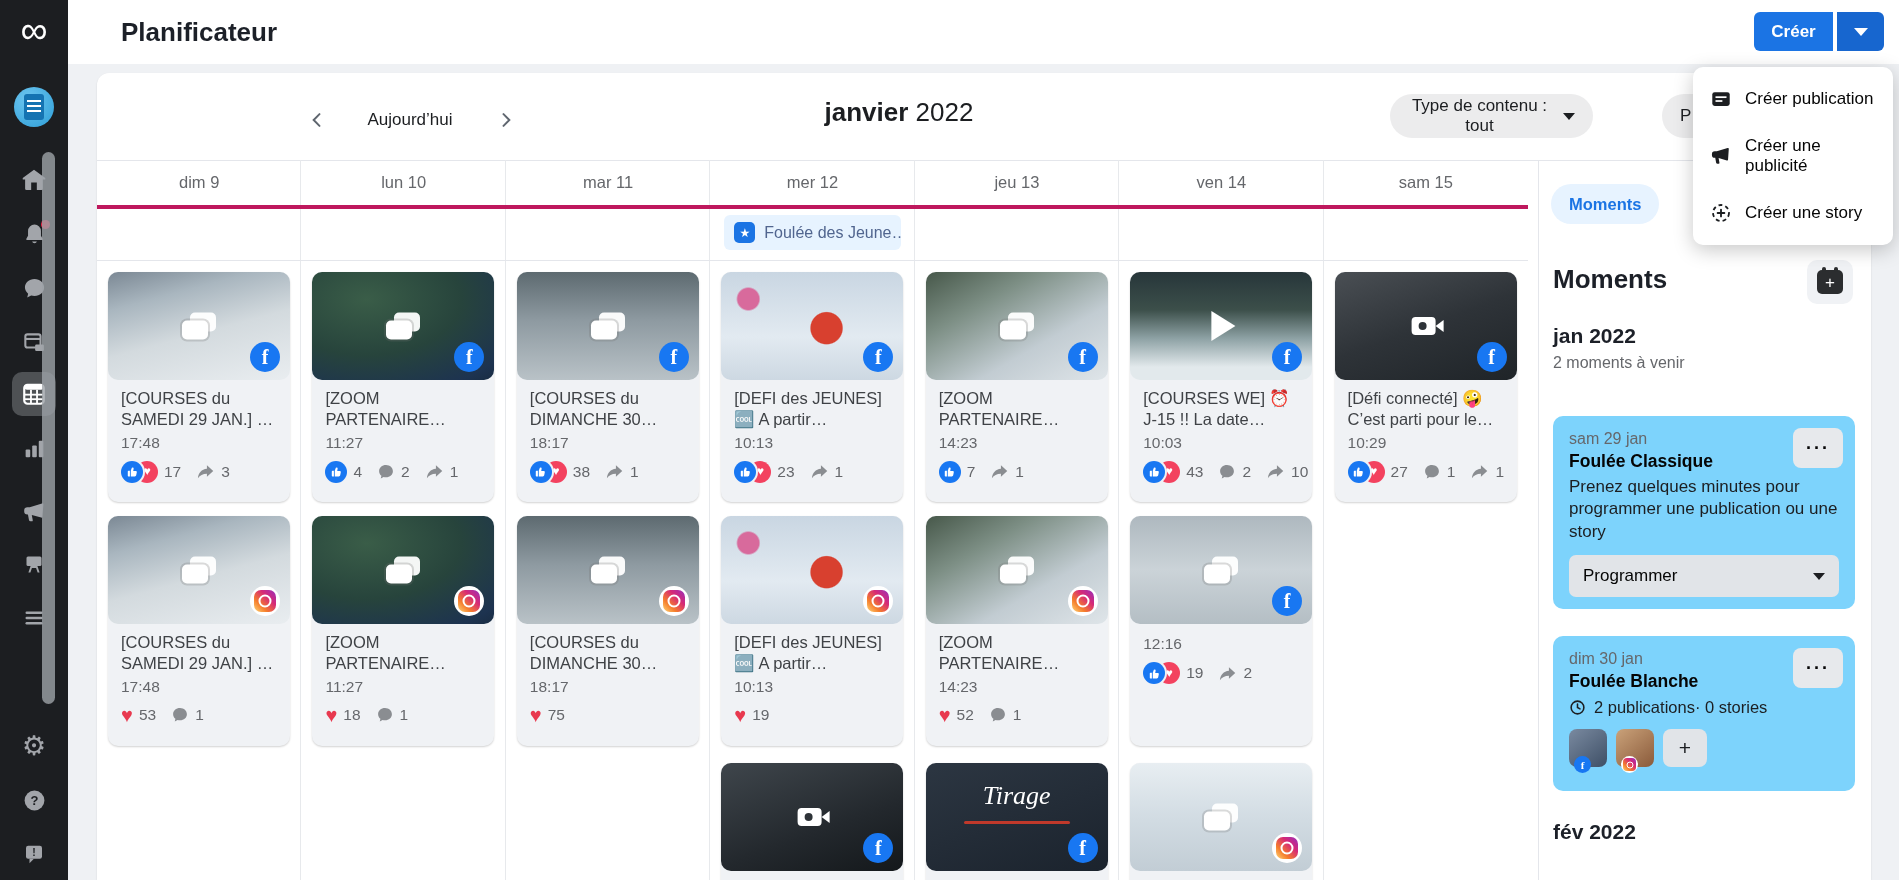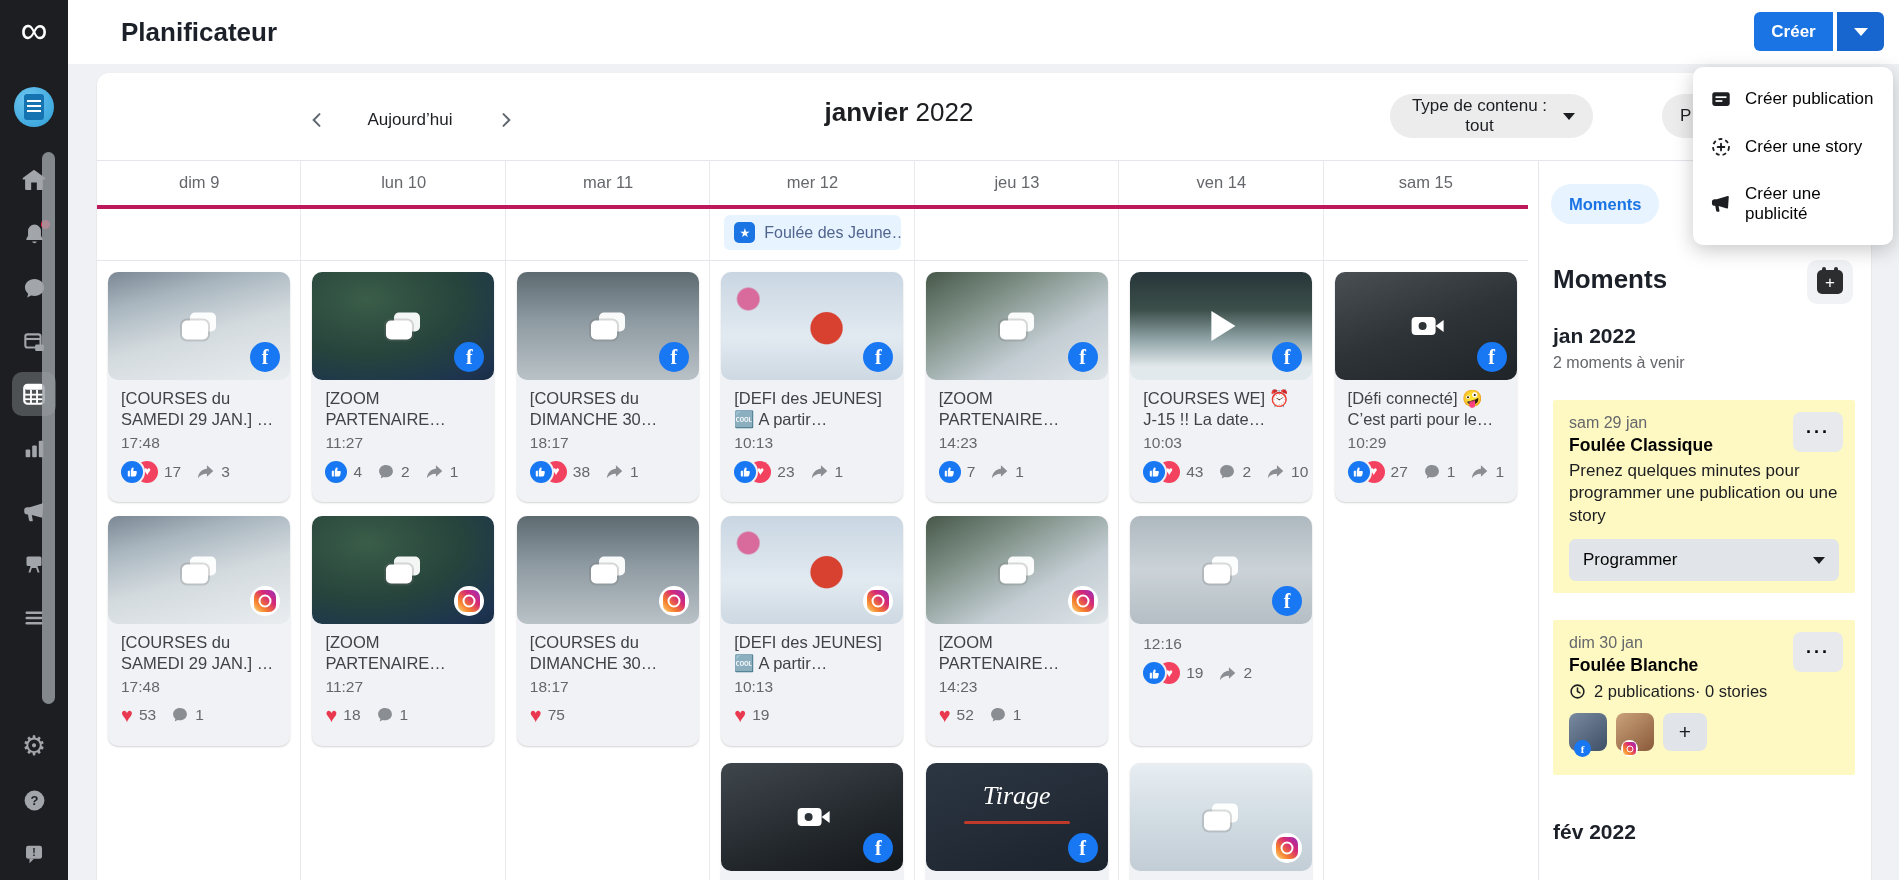--- a/index.html
+++ b/index.html
@@ -124,21 +124,21 @@
       color:#1b74e4;font-weight:700;font-size:16.5px;display:flex;align-items:center;border:none;}
   .mo-title{position:absolute;left:14px;top:104px;font-size:26px;font-weight:700;color:#1c2028;}
   .mo-add{position:absolute;left:268px;top:100px;width:46px;height:44px;border-radius:10px;background:#f0f2f5;border:none;
       display:flex;align-items:center;justify-content:center;}
   .cal-add-inner{width:26px;height:24px;background:#2b2d2f;border-radius:5px;position:relative;color:#fff;font-size:17px;
       display:flex;align-items:center;justify-content:center;line-height:1;}
   .cal-add-inner::before{content:"";position:absolute;top:-3px;left:5px;width:4px;height:5px;background:#2b2d2f;border-radius:2px;
       box-shadow:12px 0 0 #2b2d2f;}
   .mo-month{position:absolute;left:14px;font-size:21px;font-weight:700;color:#1c2028;}
   .mo-sub{position:absolute;left:14px;font-size:16px;color:#65676b;}
-  .mo-card{position:absolute;left:14px;width:302px;background:#fef9c3;border-radius:2px;padding:14px 16px;box-sizing:border-box;}
+  .mo-card{position:absolute;left:14px;width:302px;background:#7dd3fc;border-radius:10px;padding:14px 16px;box-sizing:border-box;margin-top:16px;}
   .mo-date{font-size:16px;color:#65676b;}
   .mo-name{font-size:17.5px;font-weight:700;color:#050505;margin-top:3px;}
   .mo-desc{font-size:17px;color:#1c1e21;line-height:1.32;margin-top:4px;}
   .mo-more{position:absolute;right:12px;top:12px;width:50px;height:40px;border-radius:8px;background:#e7e9ec;border:none;
       font-size:18px;font-weight:700;color:#050505;letter-spacing:2px;line-height:34px;}
   .mo-action{margin-top:12px;width:100%;height:42px;background:#e1e4e8;border:none;border-radius:7px;display:flex;
       align-items:center;justify-content:space-between;padding:0 14px;font-size:17px;color:#050505;}
   .mo-status{display:flex;align-items:center;gap:8px;margin-top:6px;font-size:16.5px;color:#1c1e21;}
   .mo-avatars{display:flex;align-items:center;gap:9px;margin-top:12px;}
   .mo-av{position:relative;width:38px;height:38px;border-radius:8px;}
@@ -831,29 +831,29 @@
           <svg width="22" height="22" viewBox="0 0 24 24">
             <rect x="2.5" y="4.5" width="19" height="15" rx="2.6" fill="currentColor"></rect>
             <line x1="6" y1="10" x2="18" y2="10" stroke="#fff" stroke-width="1.9"></line>
             <line x1="6" y1="14.2" x2="13.5" y2="14.2" stroke="#fff" stroke-width="1.9"></line>
           </svg>
         </span>
         <span>Créer publication</span>
       </div>
       <div class="menu-item">
         <span class="menu-ic">
+          <svg width="22" height="22" viewBox="0 0 24 24" fill="currentColor">
+            <path d="M20.5 4.2 a1 1 0 0 0-1.3-.95 L7.4 6.9 H5.2 a3.1 3.1 0 0 0-3.1 3.1 v.9 a3.1 3.1 0 0 0 3.1 3.1 h.5 l1 5.3 a1.5 1.5 0 0 0 1.5 1.2 h1.1 a1 1 0 0 0 1-1.2 l-.9-5 9 2.6 a1 1 0 0 0 1.3-.95z"></path>
+          </svg>
+        </span>
+        <span>Créer une publicité</span>
+      </div>
+      <div class="menu-item">
+        <span class="menu-ic">
           <svg width="22" height="22" viewBox="0 0 24 24">
             <circle cx="12" cy="12" r="8.7" fill="none" stroke="currentColor" stroke-width="2" stroke-dasharray="4.2 3.4"></circle>
             <path d="M12 8.3 v7.4 M8.3 12 h7.4" stroke="currentColor" stroke-width="2" stroke-linecap="round"></path>
           </svg>
         </span>
         <span>Créer une story</span>
       </div>
-      <div class="menu-item">
-        <span class="menu-ic">
-          <svg width="22" height="22" viewBox="0 0 24 24" fill="currentColor">
-            <path d="M20.5 4.2 a1 1 0 0 0-1.3-.95 L7.4 6.9 H5.2 a3.1 3.1 0 0 0-3.1 3.1 v.9 a3.1 3.1 0 0 0 3.1 3.1 h.5 l1 5.3 a1.5 1.5 0 0 0 1.5 1.2 h1.1 a1 1 0 0 0 1-1.2 l-.9-5 9 2.6 a1 1 0 0 0 1.3-.95z"></path>
-          </svg>
-        </span>
-        <span>Créer une publicité</span>
-      </div>
     </div>
 </div>
 
 </body></html>

